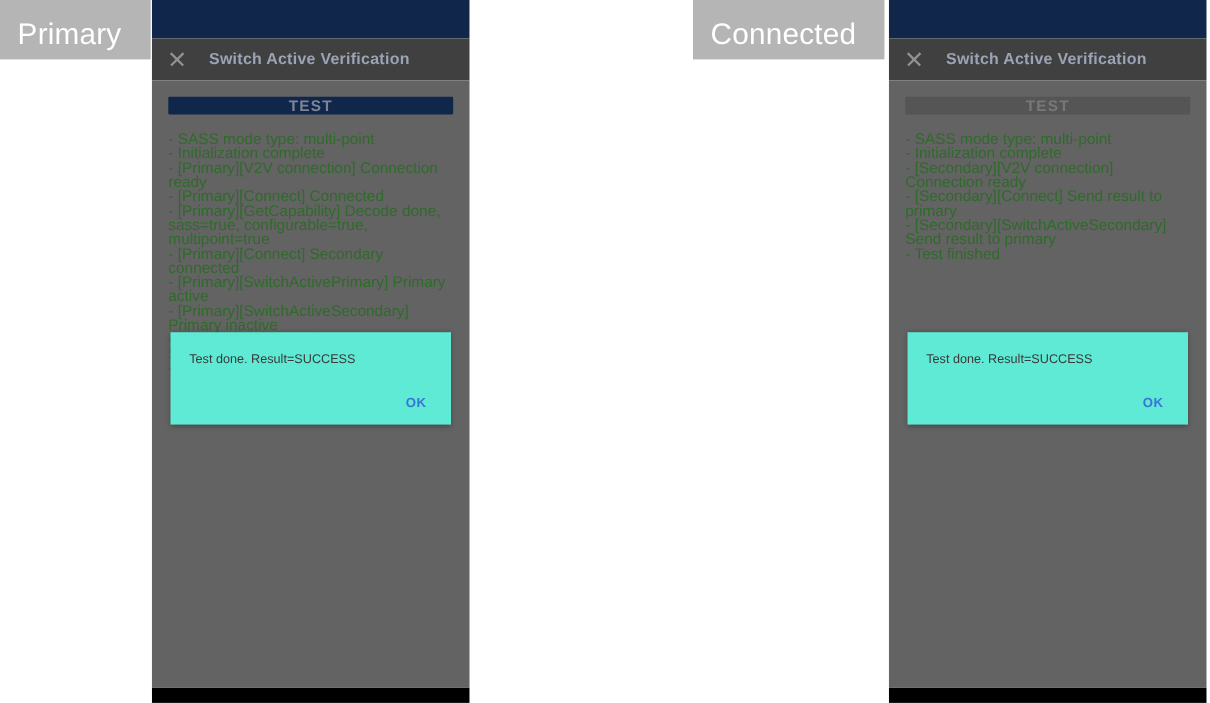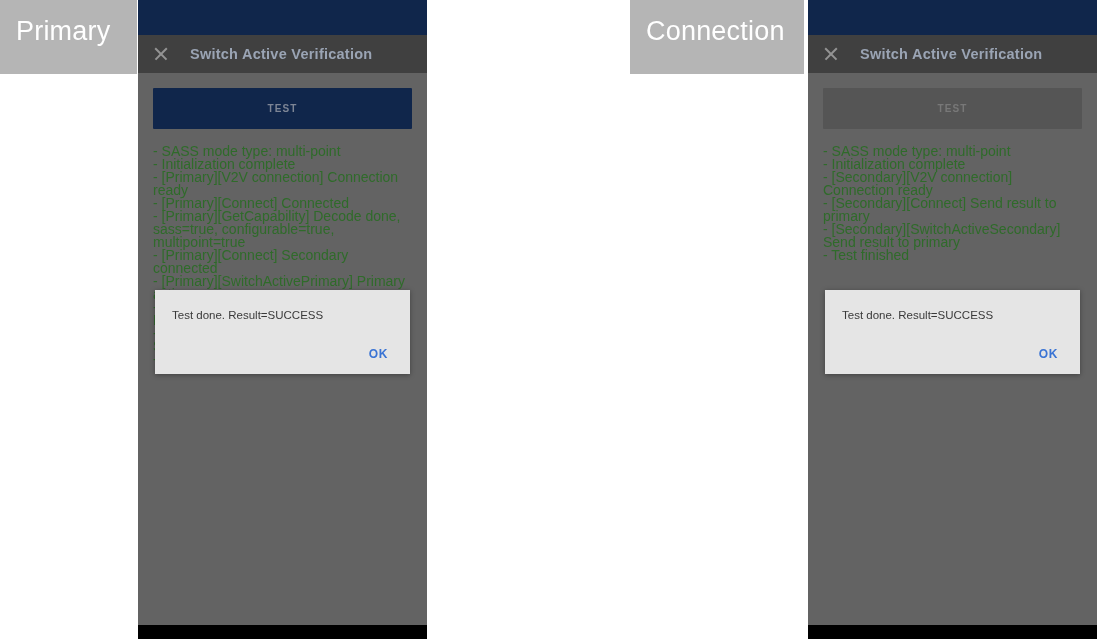--- a/index.html
+++ b/index.html
@@ -17,21 +17,21 @@
   }
 
   
   .role-label {
     position: absolute;
     top: 0;
     background: #b5b5b5;
     color: #ffffff;
     font-size: 27px;
     line-height: 62px;
-    height: 74px;
+    height: 54px;
     padding: 0 16px;
     box-sizing: border-box;
     white-space: nowrap;
     letter-spacing: 0.2px;
   }
   #role-primary   { left: 0px;   width: 137px; }
   #role-secondary { left: 630px; width: 174px; }
 
   
   .phone {
@@ -86,24 +86,24 @@
   .content {
     position: relative;
     height: 552px;       
     background: #636363;  
     padding: 15px 15px 0 15px;
     box-sizing: border-box;
   }
 
   .test-button {
     width: 100%;
-    height: 41px;
+    height: 16px;
     border: 0;
     border-radius: 1px;
-    font-size: 10px;
+    font-size: 14px;
     font-weight: bold;
     letter-spacing: 1.1px;
     display: flex;
     align-items: center;
     justify-content: center;
     box-sizing: border-box;
   }
   .test-button.enabled  { background: #10264b; color: #7d8595; }
   .test-button.disabled { background: #555555; color: #787878; }
 
@@ -118,24 +118,24 @@
 
   .nav-bar {
     height: 14px;
     background: #000000;
   }
 
   
   .dialog {
     position: absolute;
     left: 17px;
-    top: 217px;
+    top: 229px;
     width: 255px;
     height: 84px;
-    background: #e5e5e5;
+    background: #5eead4;
     box-shadow: 0 1px 5px rgba(0,0,0,0.35);
     box-sizing: border-box;
   }
   .dialog-message {
     position: absolute;
     left: 17px;
     top: 18px;
     right: 16px;
     font-size: 11.5px;
     color: #3a3a3a;
@@ -156,21 +156,21 @@
     letter-spacing: 0.6px;
     color: #3a74d4;
     cursor: pointer;
   }
 </style>
 </head>
 <body>
 
 <div id="role-primary" class="role-label">Primary</div>
 
-<div id="role-secondary" class="role-label">Connection</div>
+<div id="role-secondary" class="role-label">Connected</div>
 
 <div id="phone-primary" class="phone">
 
   <div class="status-bar"></div>
 
   <div class="app-bar">
     <span class="close-icon"></span>
     <span class="app-bar-title">Switch Active Verification</span>
   </div>
 

